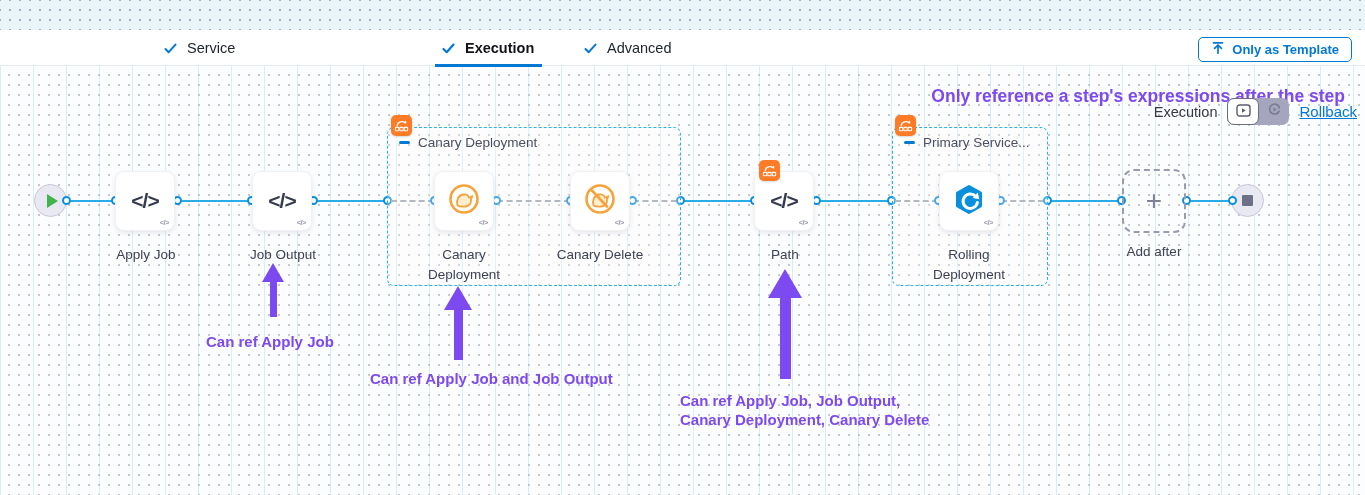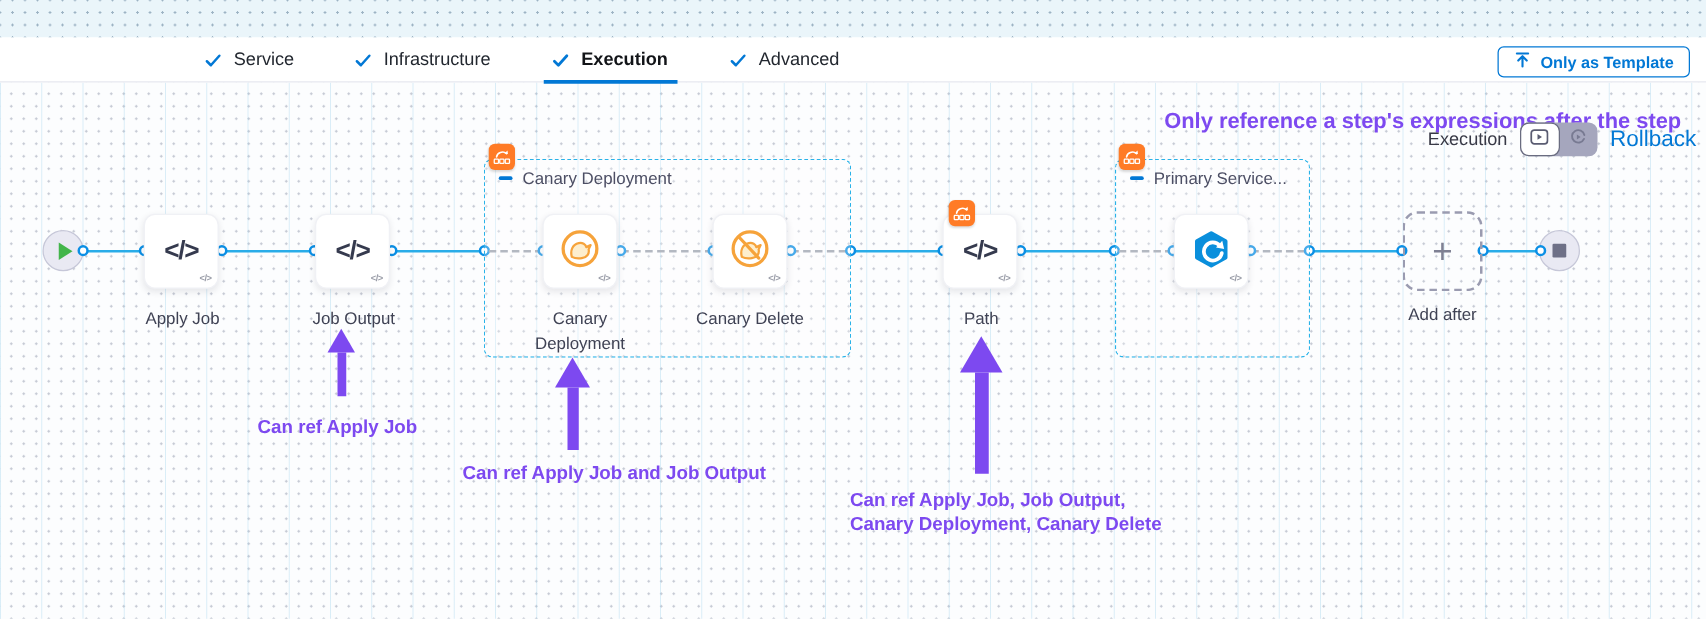--- a/index.html
+++ b/index.html
@@ -42,21 +42,21 @@
   
   .mode-row{ position:absolute; right:8px; top:32px; display:flex;
     align-items:center; gap:10px; }
   .mode-label{ font-size:14.5px; color:#383946; }
   .mode-toggle{ width:62px; height:27px; background:#a5a6bd; border-radius:7px;
     display:flex; align-items:center; cursor:pointer; }
   .mode-seg-left{ width:32px; height:27px; background:#fff;
     border:1.5px solid #6a6c80; border-radius:7px; display:flex;
     align-items:center; justify-content:center; }
   .mode-seg-right{ flex:1; display:flex; align-items:center; justify-content:center; }
-  .rollback-link{ font-size:18px; color:#0278d5; cursor:pointer; }
+  .rollback-link{ font-size:15px; color:#0278d5; cursor:pointer;text-decoration:underline; }
 
   
   .step-node{ position:absolute; width:60px; height:60px; background:#fff;
     border:1px solid #f0f1f5; border-radius:9px;
     box-shadow:0 2px 5px rgba(40,41,61,0.10); display:flex; align-items:center;
     justify-content:center; cursor:pointer; }
   .code-glyph{ font-size:21px; font-weight:700; color:#353a4e; letter-spacing:-1px; }
   .mini-code{ position:absolute; right:5px; bottom:3px; font-size:7.5px;
     font-weight:700; color:#9a9da8; letter-spacing:-0.5px; }
   .node-label{ position:absolute; width:110px; text-align:center;
@@ -108,28 +108,20 @@
 <div class="topstrip"></div>
 
 <div class="tabbar">
   <div class="tab" style="left:163px">
     <span class="check-icon">
         <svg width="15" height="15" viewBox="0 0 15 15">
           <path d="M2.5 8l3.2 3.2L12.5 3.6" stroke="#0278d5" stroke-width="2" fill="none" stroke-linecap="round" stroke-linejoin="round"></path>
         </svg>
       </span>
     <span>Service</span>
-  </div>
-  <div class="tab" style="left:283px">
-    <span class="check-icon">
-        <svg width="15" height="15" viewBox="0 0 15 15">
-          <path d="M2.5 8l3.2 3.2L12.5 3.6" stroke="#0278d5" stroke-width="2" fill="none" stroke-linecap="round" stroke-linejoin="round"></path>
-        </svg>
-      </span>
-    <span>Infrastructure</span>
   </div>
   <div class="tab active" style="left:441px">
     <span class="check-icon">
         <svg width="15" height="15" viewBox="0 0 15 15">
           <path d="M2.5 8l3.2 3.2L12.5 3.6" stroke="#0278d5" stroke-width="2.2" fill="none" stroke-linecap="round" stroke-linejoin="round"></path>
         </svg>
       </span>
     <span>Execution</span>
   </div>
   <div class="tab" style="left:583px">
@@ -304,20 +296,21 @@
   <div class="node-label" style="left:730px; top:179px">Path</div>
 
   <div class="step-node" style="left:939px; top:105px">
     <span><svg width="36" height="36" viewBox="0 0 36 36">
           <polygon points="18,5.5 29.5,12 29.5,25 18,31.5 6.5,25 6.5,12" fill="#0a8fdc" stroke="#0a8fdc" stroke-width="3" stroke-linejoin="round"></polygon>
           <path d="M24.8 15.5a7.2 7.2 0 1 0 1.6 6" stroke="#fff" stroke-width="3" fill="none" stroke-linecap="round"></path>
           <polygon points="26.8,11.5 28.3,18.2 21.8,17" fill="#fff"></polygon>
         </svg></span>
     <span class="mini-code">&lt;/&gt;</span>
   </div>
+  <div class="node-label" style="left:919px; top:179px; width:100px">Rolling Deployment</div>
 
   <div class="add-step" style="left:1122px; top:103px">
     <span>+</span>
   </div>
   <div class="node-label" style="left:1099px; top:176px">Add after</div>
 
   <div class="arrow-up" style="left:262px; top:197px">
     <span class="arrow-head" style="border-left:11px solid transparent; border-right:11px solid transparent; border-bottom:19px solid #7d49f0;"></span>
     <span class="arrow-shaft" style="width:7px; height:35px;"></span>
   </div>

